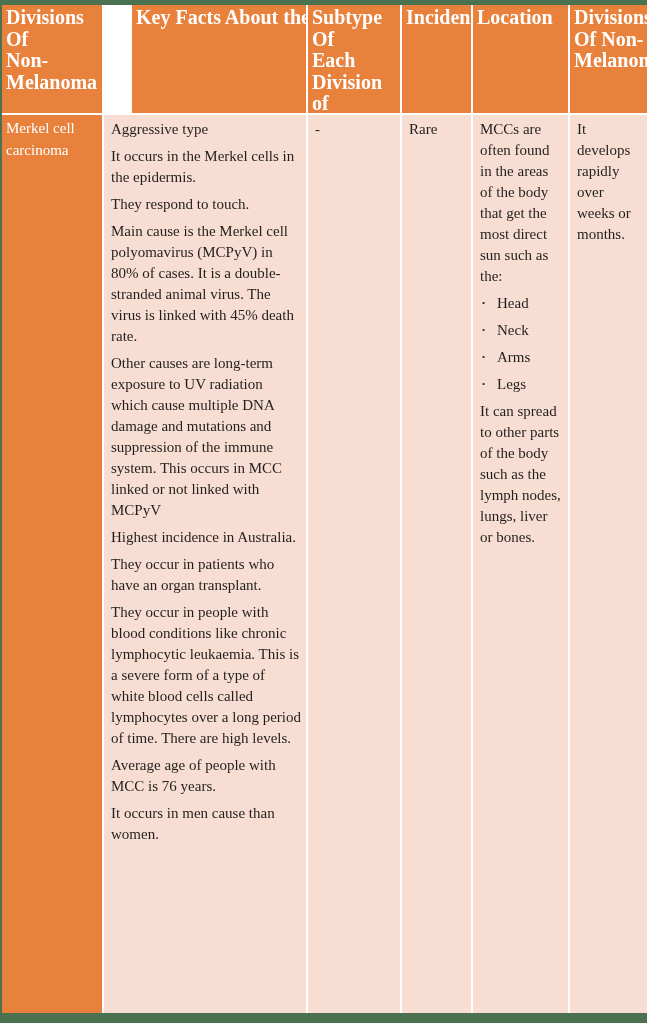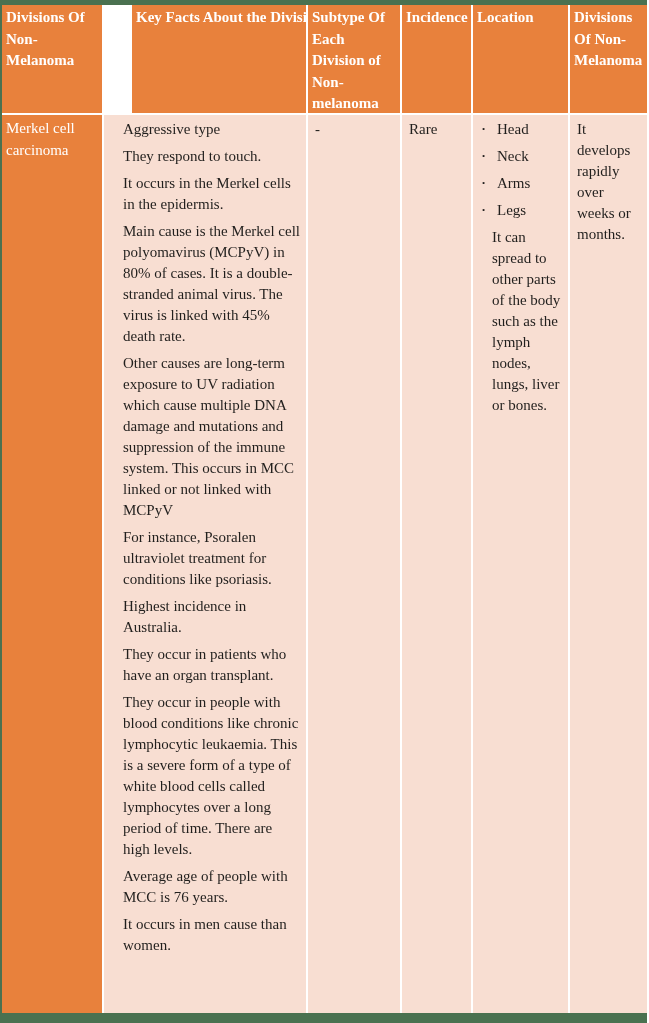--- a/index.html
+++ b/index.html
@@ -31,21 +31,21 @@
     background: var(--grid-white, #ffffff);
     width: 645px;
   }
 
   .cell { overflow: hidden; }
 
   .head {
     background: var(--header-orange, #E8813C);
     color: var(--header-text, #ffffff);
     font-weight: bold;
-    font-size: 15px;
+    font-size: 20px;
     line-height: 21.5px;
     padding: 2px 2px 2px 4px;
     white-space: pre-line;
   }
   .head.oneline { white-space: nowrap; margin-left: 28px; }
 
   .division-cell {
     background: var(--header-orange, #E8813C);
     color: var(--header-text, #ffffff);
     font-weight: normal;
@@ -55,21 +55,21 @@
   }
 
   .body-cell {
     background: var(--cell-peach, #F8DED2);
     color: var(--body-text, #211F1D);
     font-size: 15px;
     line-height: 21px;
     padding: 4px 5px 4px 7px;
   }
 
-  .para { margin: 0 0 6px 12px; }
+  .para { margin: 0 0 6px 0; }
 
   .bullets { margin: 0 0 0 0; }
   .bullet-row { display: flex; margin: 0 0 6px 0; }
   .dot {
     flex: 0 0 17px;
     width: 17px;
     font-size: 9px;
     line-height: 21px;
     padding-left: 2px;
   }
@@ -97,38 +97,38 @@
       <div class="cell head">Location</div>
       <div class="cell head">Divisions
 Of Non-
 Melanoma</div>
 
       <div class="cell division-cell">Merkel cell carcinoma</div>
 
       <div class="cell body-cell">
         <div>
             <p class="para">Aggressive type</p>
+            <p class="para">It occurs in the Merkel cells in the epidermis.</p>
             <p class="para">They respond to touch.</p>
-            <p class="para">It occurs in the Merkel cells in the epidermis.</p>
             <p class="para">Main cause is the Merkel cell polyomavirus (MCPyV) in 80% of cases. It is a double-stranded animal virus. The virus is linked with 45% death rate.</p>
             <p class="para">Other causes are long-term exposure to UV radiation which cause multiple DNA damage and mutations and suppression of the immune system. This occurs in MCC linked or not linked with MCPyV</p>
-            <p class="para">For instance, Psoralen ultraviolet treatment for conditions like psoriasis.</p>
             <p class="para">Highest incidence in Australia.</p>
             <p class="para">They occur in patients who have an organ transplant.</p>
             <p class="para">They occur in people with blood conditions like chronic lymphocytic leukaemia. This is a severe form of a type of white blood cells called lymphocytes over a long period of time. There are high levels.</p>
             <p class="para">Average age of people with MCC is 76 years.</p>
             <p class="para">It occurs in men cause than women.</p>
           </div>
       </div>
 
       <div class="cell body-cell">-</div>
 
       <div class="cell body-cell">Rare</div>
 
       <div class="cell body-cell">
+        <p class="para">MCCs are often found in the areas of the body that get the most direct sun such as the:</p>
         <div class="bullets">
             <div class="bullet-row">
             <span class="dot">•</span>
             <span>Head</span>
           </div>
             <div class="bullet-row">
             <span class="dot">•</span>
             <span>Neck</span>
           </div>
             <div class="bullet-row">

